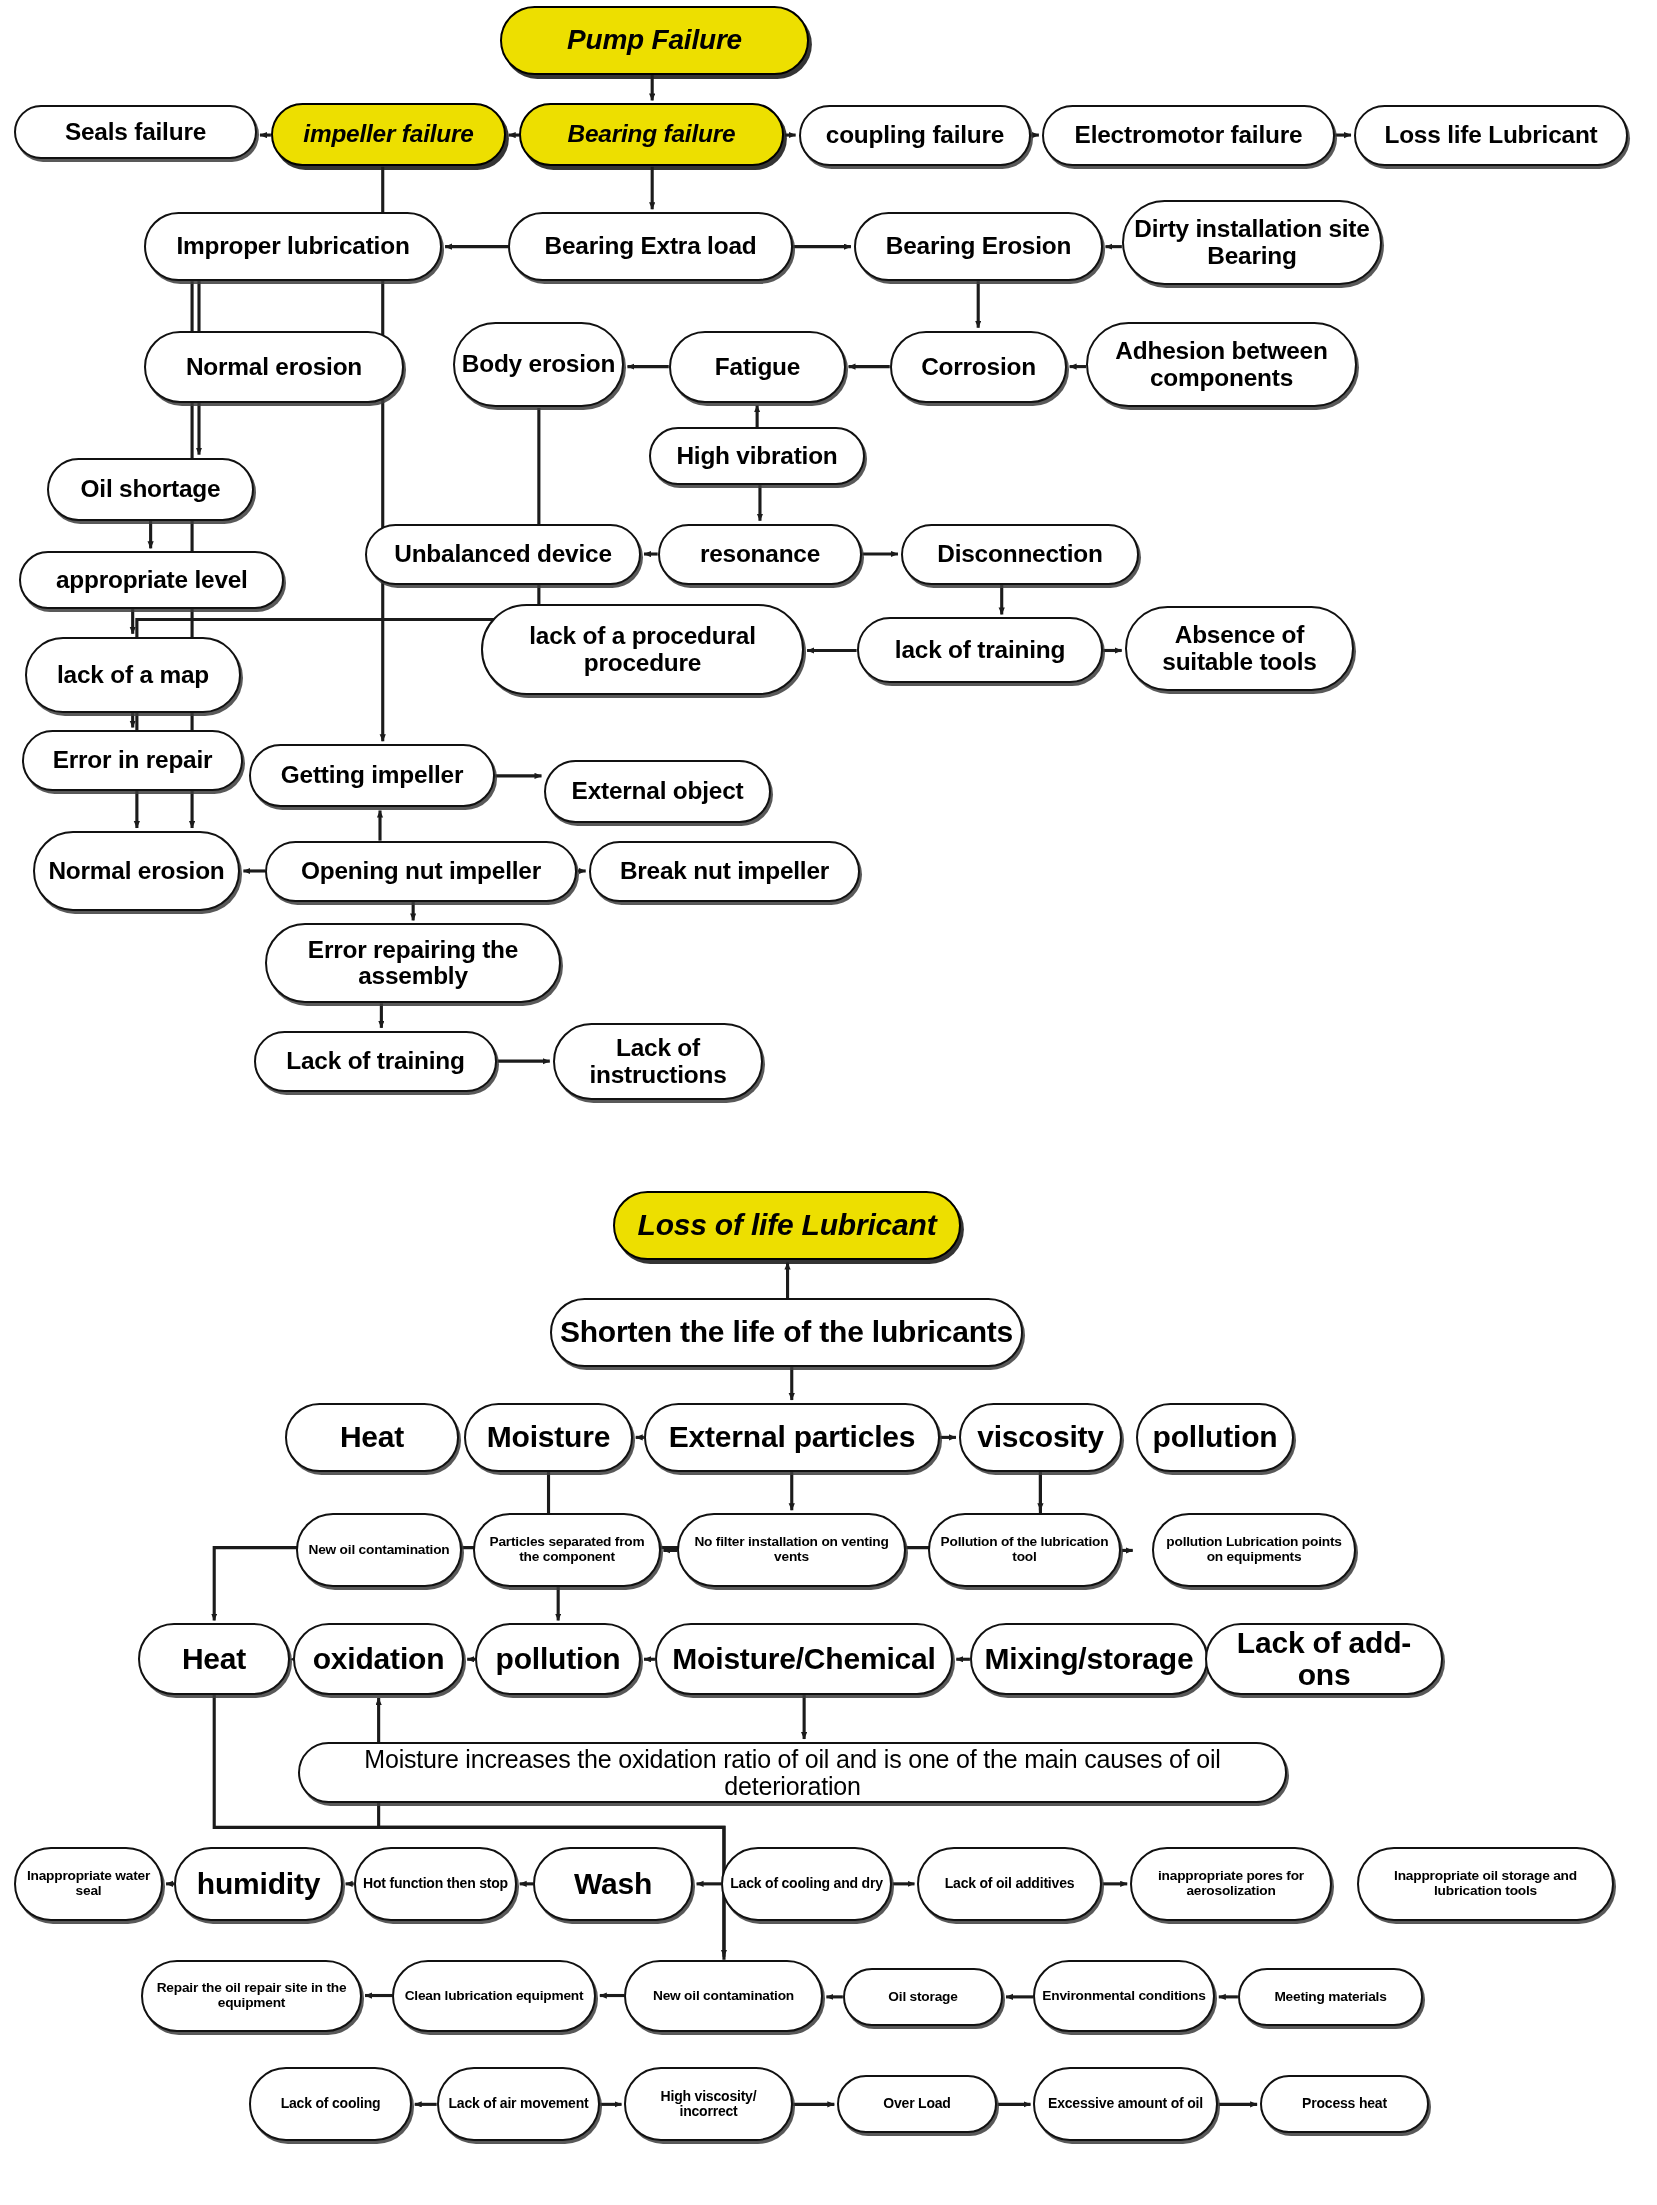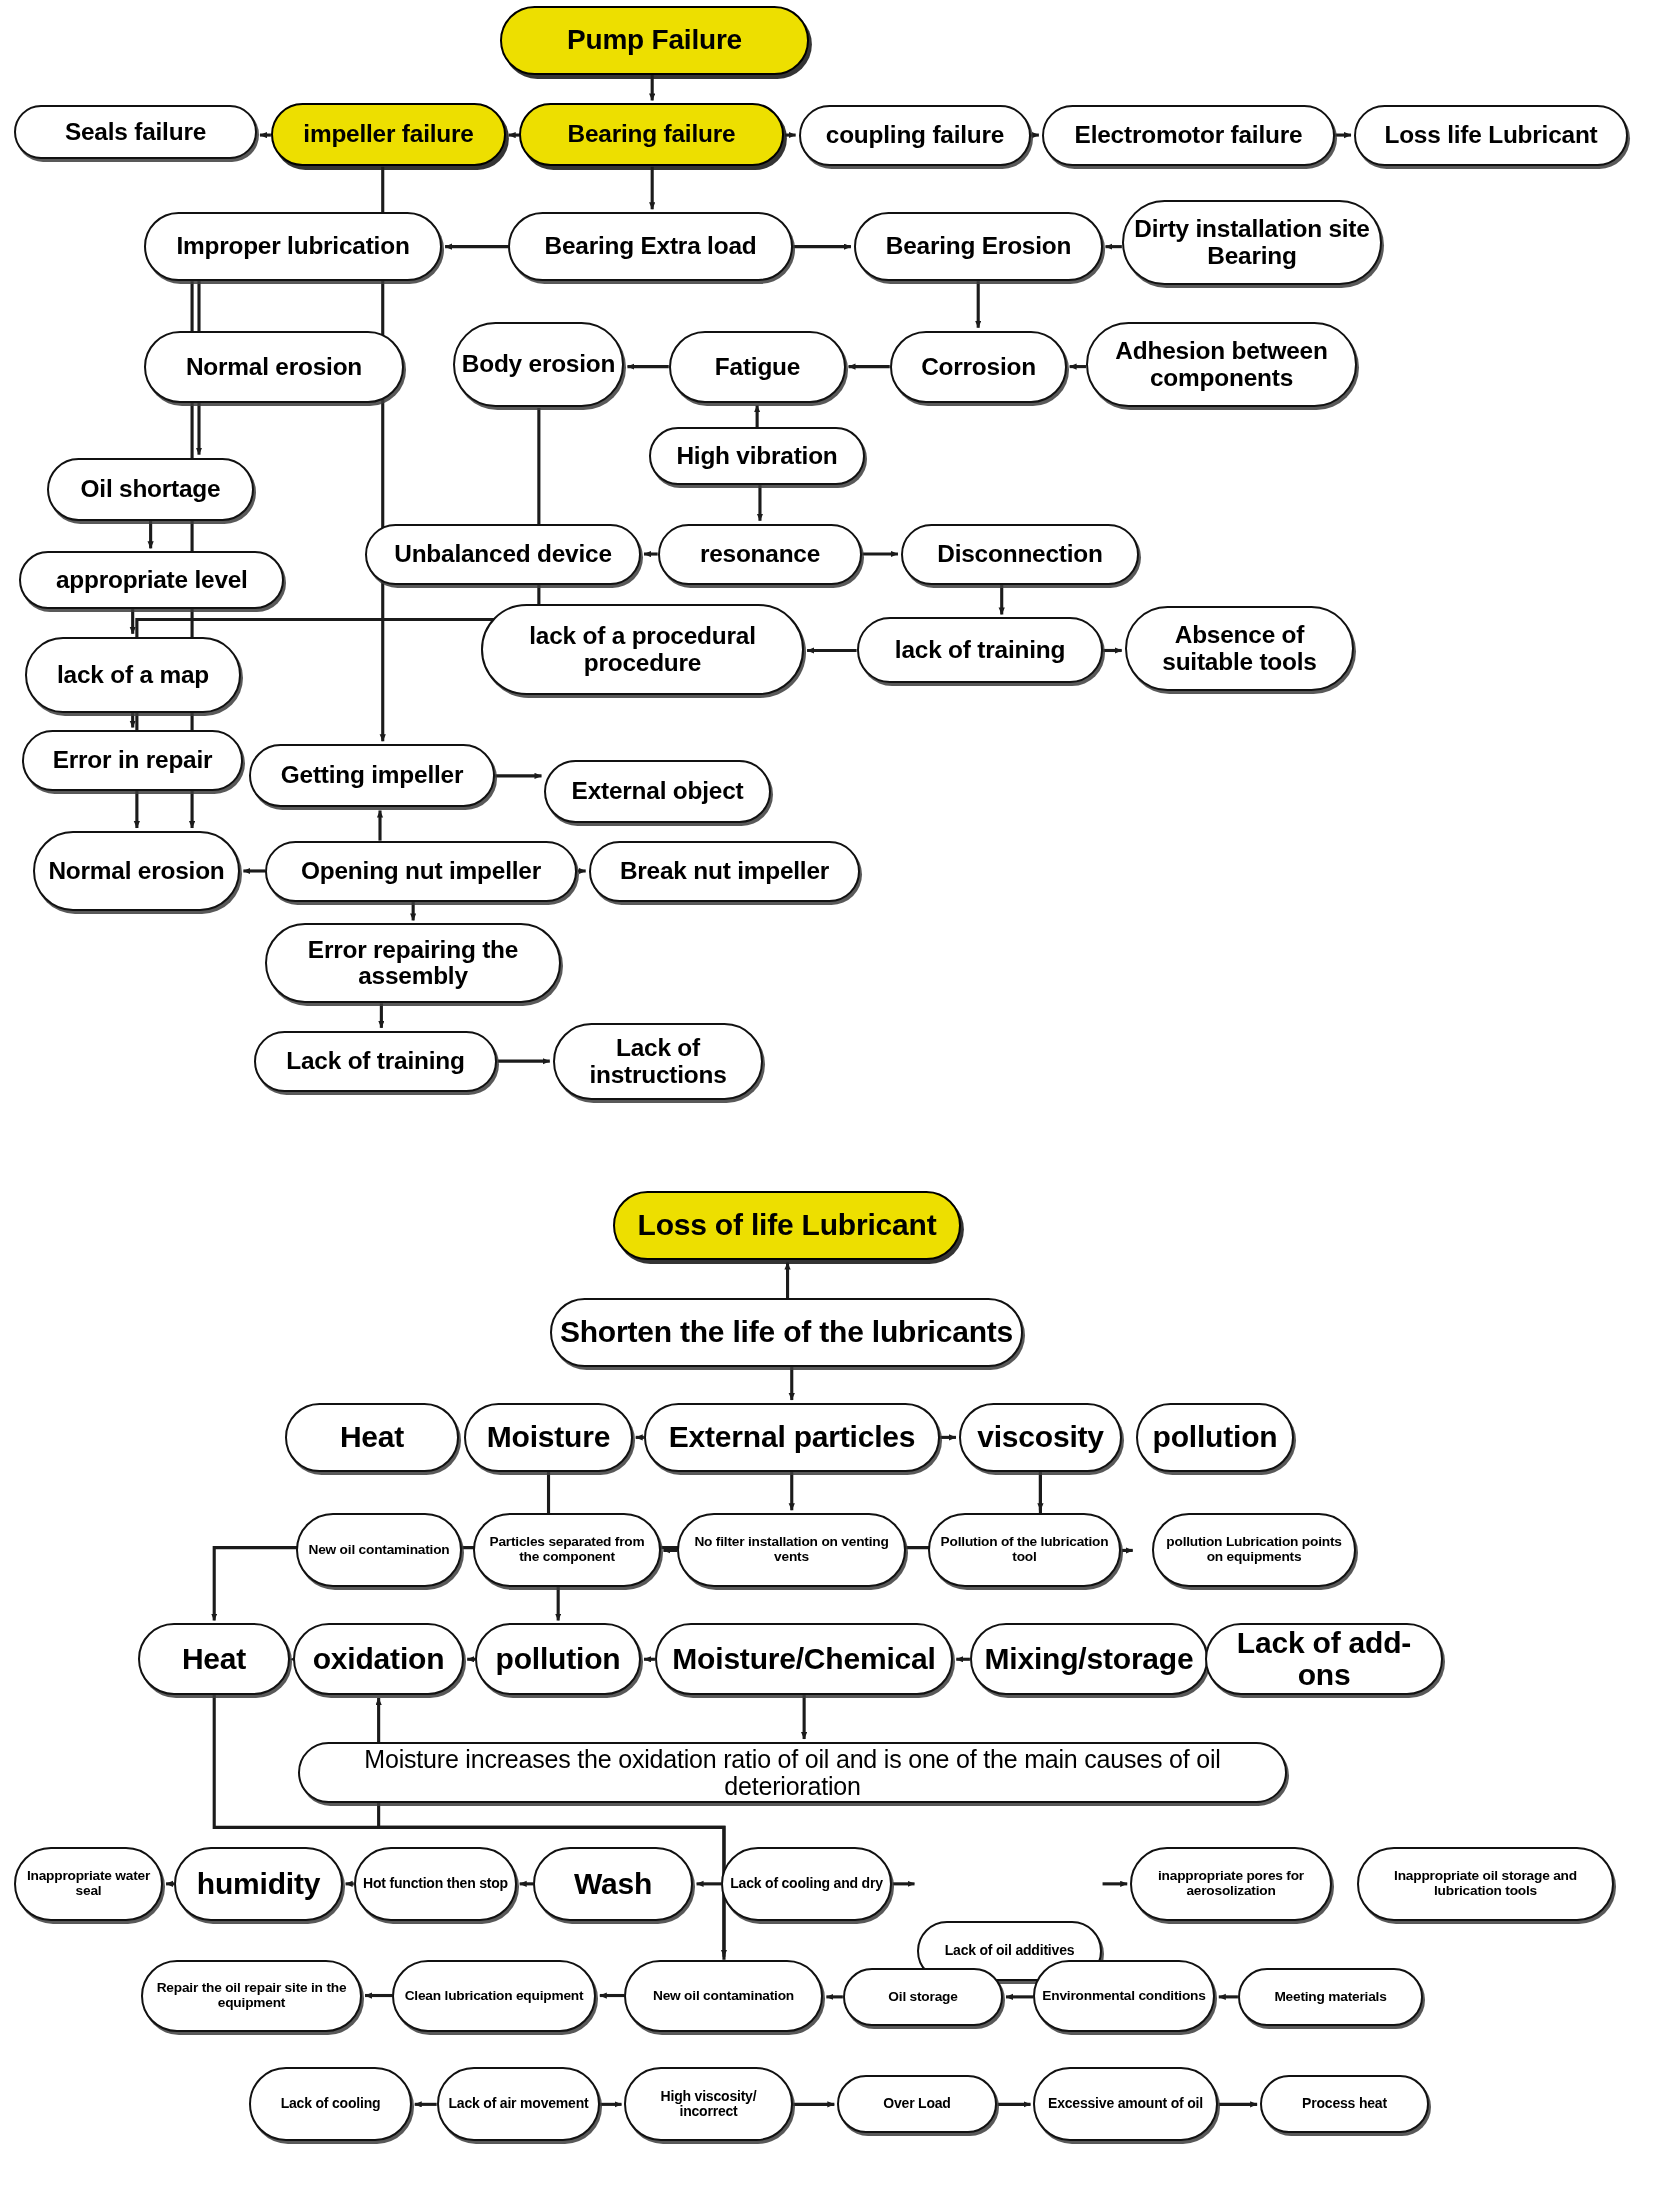--- a/index.html
+++ b/index.html
@@ -37,20 +37,21 @@
     line-height: 1.08;
     padding: 2px 5.9px;
     box-shadow: 2px 2.9px 0 rgba(60,60,60,0.85);
     font-weight: 600;
     letter-spacing: -0.2px;
   }
   .node.highlight {
     background: #eddf00;
     border-color: #000000;
     box-shadow: 2.9px 3.9px 0 rgba(30,30,30,0.9);
+    font-style: italic;
   }
   .node span { display: block; width: 100%; }
   .fs-root   { font-size: 28px; font-weight: 700; }
   .fs-lg     { font-size: 30px; }
   .fs-md     { font-size: 24.4px; }
   .fs-xs     { font-size: 14px; font-weight: 700; }
   .fs-xxs    { font-size: 13.7px; font-weight: 700; }
   .fs-note   { font-size: 25px; font-weight: 400; }
 </style>
 </head>
@@ -306,21 +307,21 @@
       </div>
       <div class="node fs-xs" style="left: 354px; top: 1847px; width: 163px; height: 74px;">
         <span>Hot function then stop</span>
       </div>
       <div class="node fs-lg" style="left: 533px; top: 1847px; width: 160px; height: 74px;">
         <span>Wash</span>
       </div>
       <div class="node fs-xs" style="left: 721px; top: 1847px; width: 171px; height: 74px;">
         <span>Lack of cooling and dry</span>
       </div>
-      <div class="node fs-xs" style="left: 917px; top: 1921px; width: 185px; height: 60px; text-align: center;">
+      <div class="node fs-xs" style="left: 917px; top: 1847px; width: 185px; height: 74px; text-align: center;">
         <span>Lack of oil additives</span>
       </div>
       <div class="node fs-xxs" style="left: 1130px; top: 1847px; width: 202px; height: 74px;">
         <span>inappropriate pores for aerosolization</span>
       </div>
       <div class="node fs-xxs" style="left: 1357px; top: 1847px; width: 257px; height: 74px;">
         <span>Inappropriate oil storage and lubrication tools</span>
       </div>
       <div class="node fs-xxs" style="left: 141px; top: 1960px; width: 221px; height: 72px;">
         <span>Repair the oil repair site in the equipment</span>

